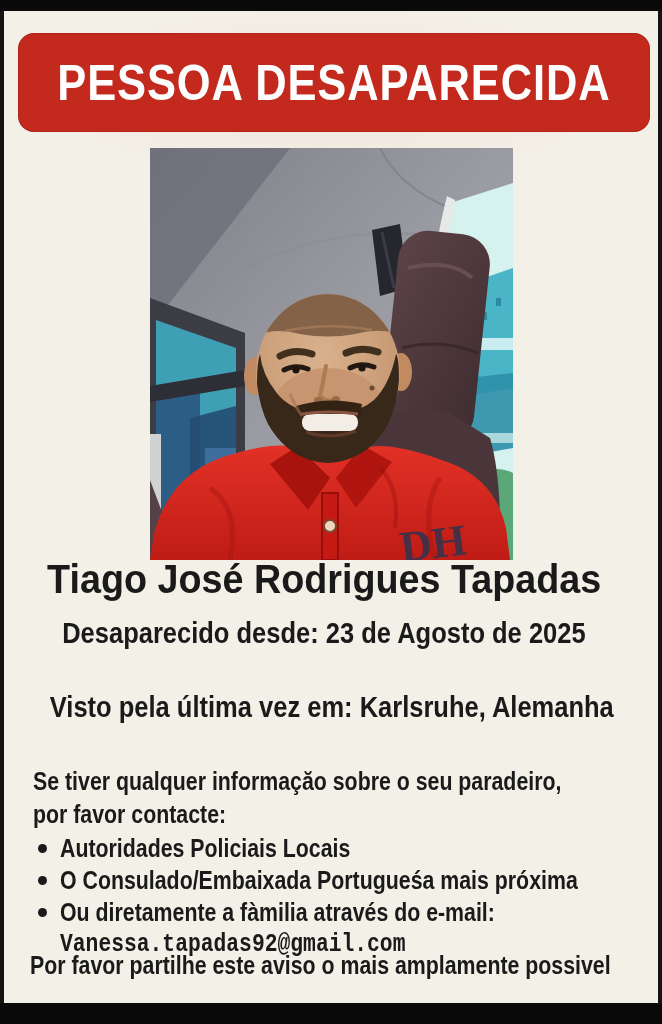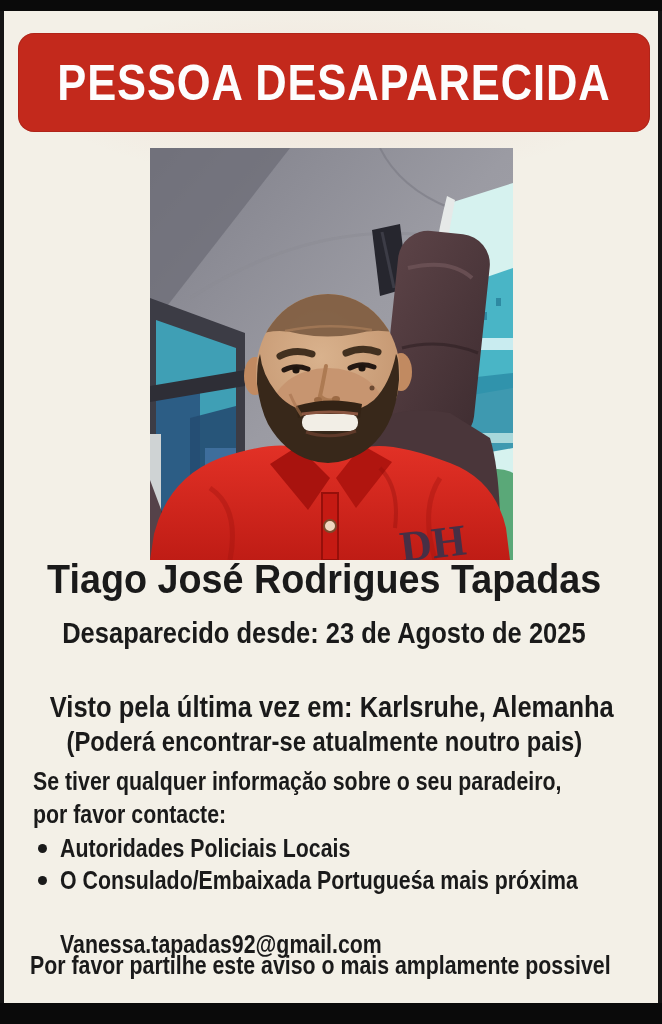--- a/index.html
+++ b/index.html
@@ -47,21 +47,21 @@
   .age    {top:602px;font-size:41px;} .age   > span{transform:scaleX(.92);}
   .since  {top:616px;font-size:30px;} .since > span{transform:scaleX(.85);}
   .seen   {top:690px;font-size:30px;} .seen  > span{transform:scaleX(.85);}
   .note   {top:726px;font-size:28px;} .note  > span{transform:scaleX(.85);}
 
   .intro1 {left:33px;top:766px;font-size:26px;} 
   .intro2 {left:33px;top:799px;font-size:26px;}
   .b1     {left:38px;top:833px;font-size:26px;}
   .b2     {left:38px;top:865px;font-size:26px;}
   .b3     {left:38px;top:897px;font-size:26px;}
-  .email  {left:60px;top:929px;font-size:26px;}
+  .email  {left:60px;top:929px;font-size:26px;font-family:Liberation Mono, monospace;}
   .f1     {left:30px;top:950px;font-size:26px;}
   .f2     {left:30px;top:981px;font-size:26px;}
   .intro1>span,.intro2>span,.email>span,.f1>span,.f2>span{transform:scaleX(.82);}
   .bl>span.txt{transform:scaleX(.82);transform-origin:left center;}
   .bl .dot{display:inline-block;width:9px;height:9px;border-radius:50%;background:#1a1a1a;
     margin-right:13px;margin-bottom:3px;vertical-align:middle;}
 </style>
 </head>
 <body>
 
@@ -187,36 +187,36 @@
 
   <div class="cx name">
     <span>Tiago José Rodrigues Tapadas</span>
   </div>
   <div class="cx since">
     <span>Desaparecido desde: 23 de Agosto de 2025</span>
   </div>
   <div class="cx seen">
     <span>Visto pela última vez em: Karlsruhe, Alemanha</span>
   </div>
-  <div class="cx note">
-    <span>(Poderá encontrar-se atualmente noutro pais)</span>
-  </div>
 
   <div class="lx intro1">
     <span>Se tiver qualquer informaçăo sobre o seu paradeiro,</span>
   </div>
   <div class="lx intro2">
     <span>por favor contacte:</span>
   </div>
 
   <div class="lx b1 bl">
     <span class="dot"></span><span class="txt">Autoridades Policiais Locais</span>
   </div>
   <div class="lx b2 bl">
     <span class="dot"></span><span class="txt">O Consulado/Embaixada Portugueśa mais próxima</span>
+  </div>
+  <div class="lx b3 bl">
+    <span class="dot"></span><span class="txt">Ou diretamente a fàmilia através do e-mail:</span>
   </div>
   <div class="lx email">
     <span>Vanessa.tapadas92@gmail.com</span>
   </div>
 
   <div class="lx f1">
     <span>Por favor partilhe este aviso o mais amplamente possivel</span>
   </div>
 
   <div class="bar-top"></div>

